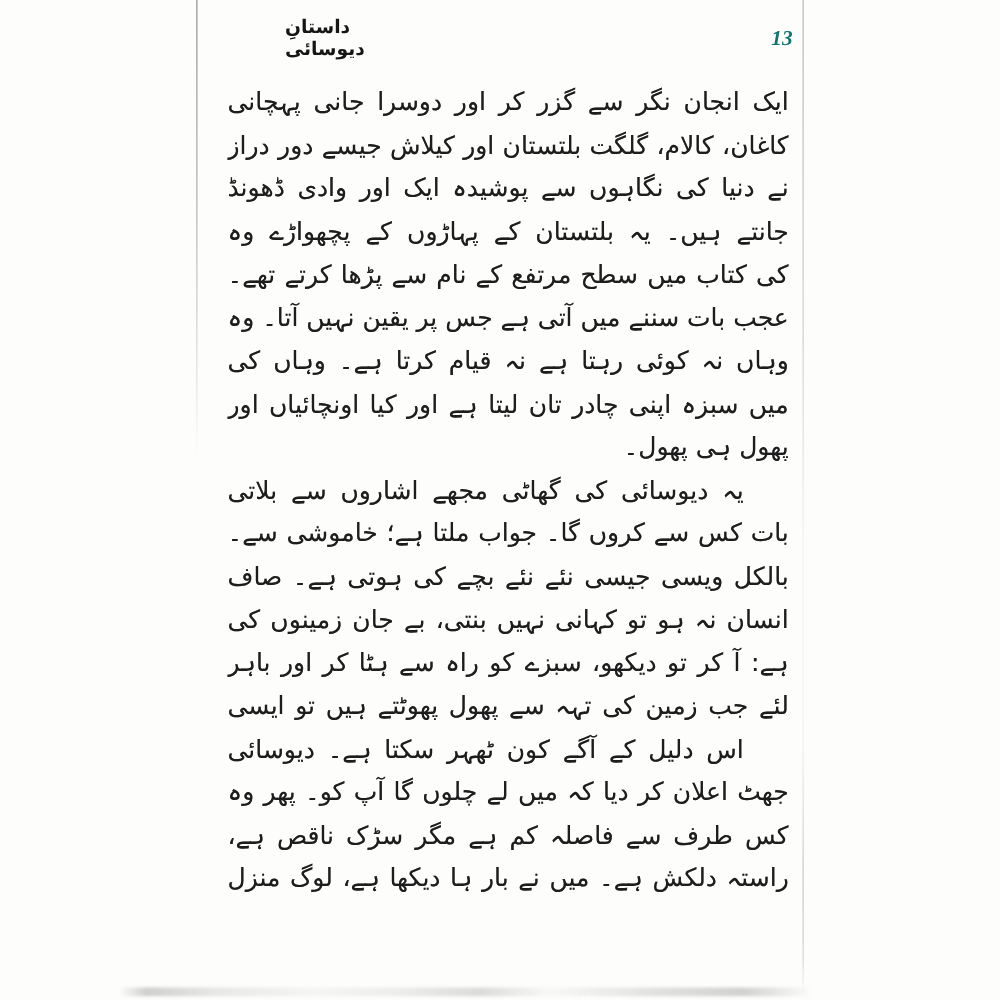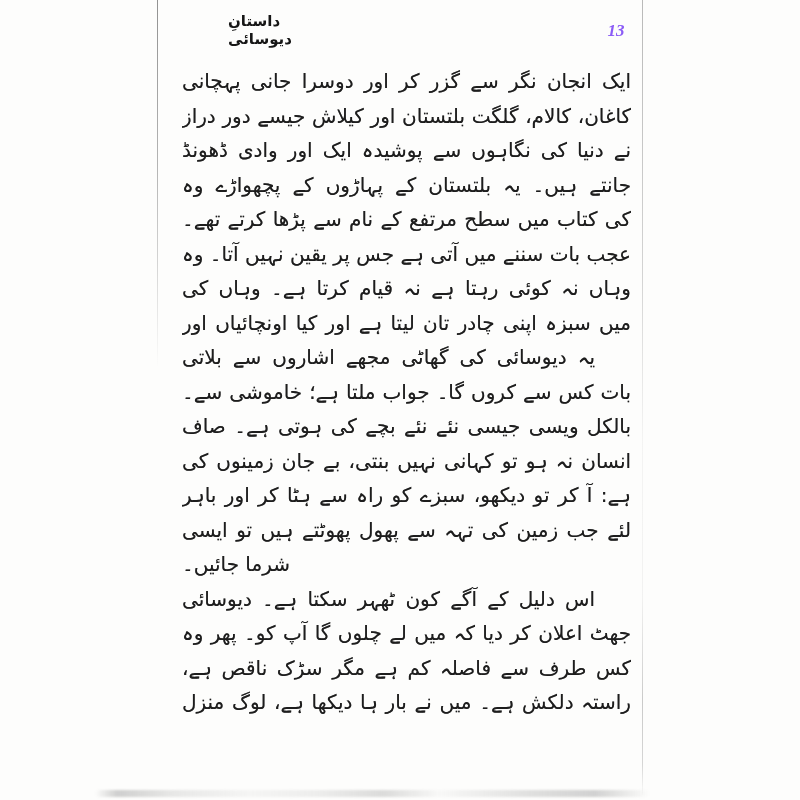--- a/index.html
+++ b/index.html
@@ -42,26 +42,26 @@
     direction: rtl;
     text-align: left;
     font-size: 15px;
     font-weight: bold;
     letter-spacing: -0.3px;
     color: #161616;
   }
   .page-number {
     position: absolute;
     left: 598px; top: 21px; width: 36px;
-    text-align: center;
+    text-align: right;
     font-family: "Liberation Serif", serif;
     font-style: italic;
     font-weight: bold;
     font-size: 17px;
-    color: #8b5cf6;
+    color: #0f766e;
   }
   .textblock {
     position: absolute;
     left: 182px; top: 64px; width: 449px;
     direction: rtl;
   }
   .line {
     height: 34.5px;
     line-height: 34.5px;
     font-size: 20px;
@@ -107,28 +107,28 @@
 
   <div class="textblock">
     <div class="line">ایک انجان نگر سے گزر کر اور دوسرا جانی پہچانی بستیوں سے ہوتا ہوا۔ قیصر عباس نے</div>
     <div class="line">کاغان، کالام، گلگت بلتستان اور کیلاش جیسے دور دراز علاقوں کے سفر اختیار کئے۔ انہوں</div>
     <div class="line">نے دنیا کی نگاہوں سے پوشیدہ ایک اور وادی ڈھونڈ نکالی جسے ہم دیوسائی کے نام سے</div>
     <div class="line">جانتے ہیں۔ یہ بلتستان کے پہاڑوں کے پچھواڑے وہ سپاٹ علاقہ ہے جسے ہم جغرافیے</div>
     <div class="line">کی کتاب میں سطح مرتفع کے نام سے پڑھا کرتے تھے۔ دیوسائی کے بارے میں ایک</div>
     <div class="line">عجب بات سننے میں آتی ہے جس پر یقین نہیں آتا۔ وہ یہ کہ وہاں کوئی بستی ہے نہ آبادی،</div>
     <div class="line">وہاں نہ کوئی رہتا ہے نہ قیام کرتا ہے۔ وہاں کی زمینوں پر بس جولائی اور اگست کے مہینوں</div>
     <div class="line">میں سبزہ اپنی چادر تان لیتا ہے اور کیا اونچائیاں اور کیا نیچائیاں، پھر وہاں پھول کھلتے ہیں،</div>
+    <div class="line end-right">پھول ہی پھول۔</div>
 
     <div class="line indent">یہ دیوسائی کی گھاٹی مجھے اشاروں سے بلاتی ہے۔ میں کہتا ہوں کہ وہاں آؤں گا تو</div>
     <div class="line">بات کس سے کروں گا۔ جواب ملتا ہے؛ خاموشی سے۔ اس کی بھی اپنی زبان ہوتی ہے،</div>
     <div class="line">بالکل ویسی جیسی نئے نئے بچے کی ہوتی ہے۔ صاف سمجھ میں آتی ہے۔ میں کہتا ہوں کہ</div>
     <div class="line">انسان نہ ہو تو کہانی نہیں بنتی، بے جان زمینوں کی کوئی داستان نہیں ہوتی۔ جواب ملتا</div>
     <div class="line">ہے: آ کر تو دیکھو، سبزے کو راہ سے ہٹا کر اور باہر نکلنے کی اور نیلے آسمان کو دیکھنے کی تڑپ</div>
     <div class="line">لئے جب زمین کی تہہ سے پھول پھوٹتے ہیں تو ایسی ایسی کہانیاں کہتے ہیں کہ پریاں بھی</div>
-    <div class="line end-left">شرما جائیں۔</div>
 
     <div class="line indent">اس دلیل کے آگے کون ٹھہر سکتا ہے۔ دیوسائی کی بات چھڑی تو قیصر عباس نے</div>
     <div class="line">جھٹ اعلان کر دیا کہ میں لے چلوں گا آپ کو۔ پھر وہ وہاں پہنچنے کا راستے بتانے لگے۔</div>
     <div class="line">کس طرف سے فاصلہ کم ہے مگر سڑک ناقص ہے، کس راستے سے سڑک اچھی ہے اور</div>
     <div class="line">راستہ دلکش ہے۔ میں نے بار ہا دیکھا ہے، لوگ منزل ہی کی بات کرتے ہیں اور راستے</div>
   </div>
 
   <div class="bottom-shadow"></div>
 
 </div>

